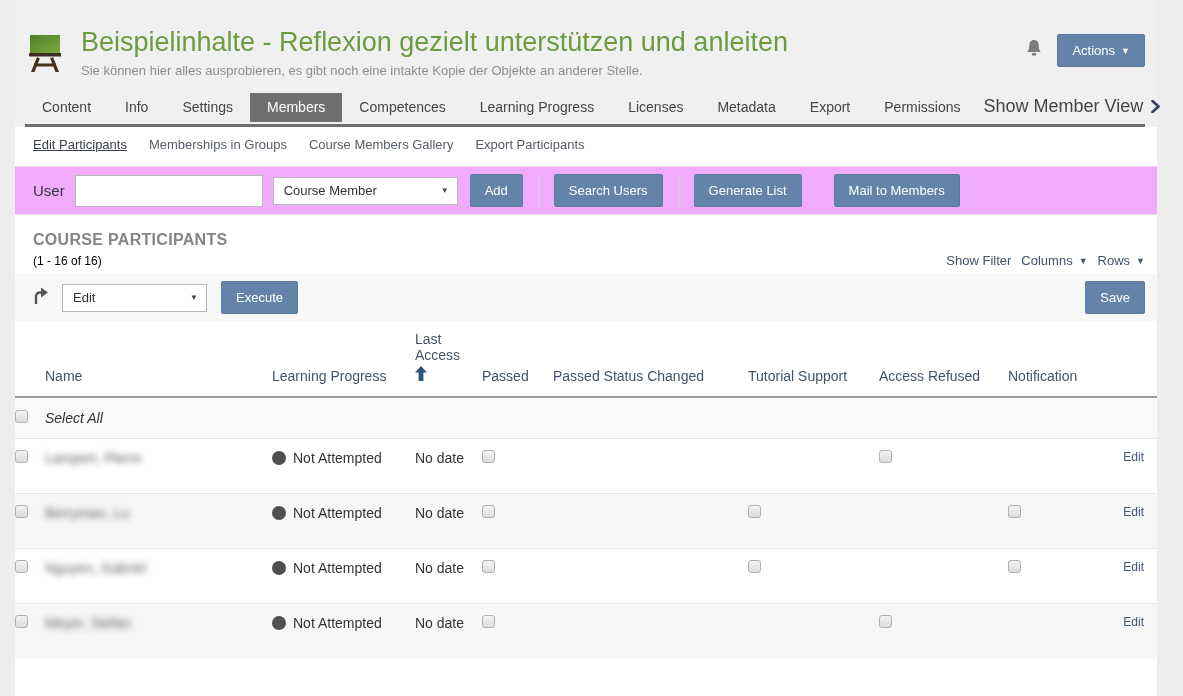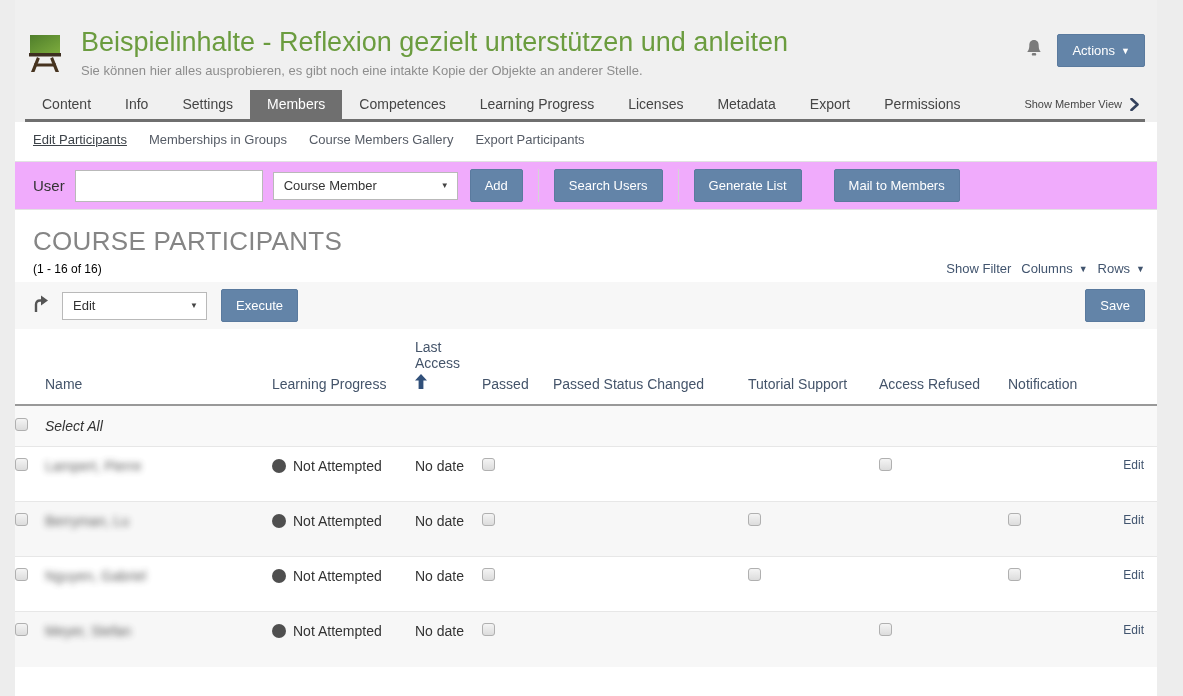--- a/index.html
+++ b/index.html
@@ -17,42 +17,42 @@
   .header-right { display:flex; align-items:center; gap:14px; margin-top:8px; }
   .btn { display:inline-block; background:#6384a8; color:#fff; font-size:13px;
      border:1px solid #5a7a9e; border-radius:2px; padding:8px 14px; cursor:pointer;
      font-family:inherit; white-space:nowrap; }
   .caret { font-size:9px; vertical-align:1px; margin-left:6px; }
 
   
   .tabbar { display:flex; align-items:center; margin-top:12px; border-bottom:3px solid #6f6f6f; }
   .tab { padding:6px 17px 7px; font-size:14px; color:#454545; cursor:pointer; white-space:nowrap; }
   .tab.active { background:#6f6f6f; color:#fff; }
-  .tab-more { margin-left:auto; padding:6px 6px 7px; font-size:11px; color:#454545;
+  .tab-more { margin-left:auto; padding:6px 6px 7px; font-size:18px; color:#454545;
      display:flex; align-items:center; gap:8px; cursor:pointer; white-space:nowrap; }
 
   
   .subtabbar { display:flex; gap:22px; background:#fff; padding:10px 16px 10px 18px; }
   .subtab { font-size:13px; color:#565c66; cursor:pointer; }
   .subtab.active { text-decoration:underline; color:#3c4248; }
 
   
   .toolbar { background:#f0abfc; border-top:1px solid #e2e2e2; border-bottom:1px solid #e2e2e2;
      margin-top:4px; padding:7px 18px; display:flex; align-items:center; }
   .toolbar label { font-size:15px; color:#333; margin-right:10px; }
   .tb-input { width:188px; height:32px; border:1px solid #b9b9b9; background:#fff; padding:0 8px;
      font-size:13px; font-family:inherit; }
   .select-box { position:relative; height:28px; border:1px solid #b9b9b9; background:#fff;
      display:inline-flex; align-items:center; padding:0 24px 0 10px; font-size:13px; color:#333; cursor:pointer; }
   .select-box .sel-caret { position:absolute; right:8px; font-size:8px; color:#444; }
   .vsep { width:1px; align-self:stretch; background:#d4d4d4; margin:0 15px; }
 
   
   .section-head { padding:16px 12px 0 18px; }
-  .section-title { color:#858585; font-size:26px; font-weight:400; letter-spacing:.3px; }
+  .section-title { color:#858585; font-size:16px; font-weight:700; letter-spacing:.3px; }
   .meta-row { display:flex; align-items:center; margin-top:4px; }
   .range-label { color:#000000; font-size:12px; }
   .table-controls { margin-left:auto; display:flex; gap:10px; font-size:13px; color:#41546e; }
   .table-controls span { cursor:pointer; white-space:nowrap; }
 
   
   .cmd-row { background:#f7f7f7; margin-top:6px; padding:7px 12px; display:flex; align-items:center; }
   .cmd-arrow { margin:0 12px 0 4px; }
   .cmd-row .select-box { width:145px; margin-right:14px; }
   .save-right { margin-left:auto; }

